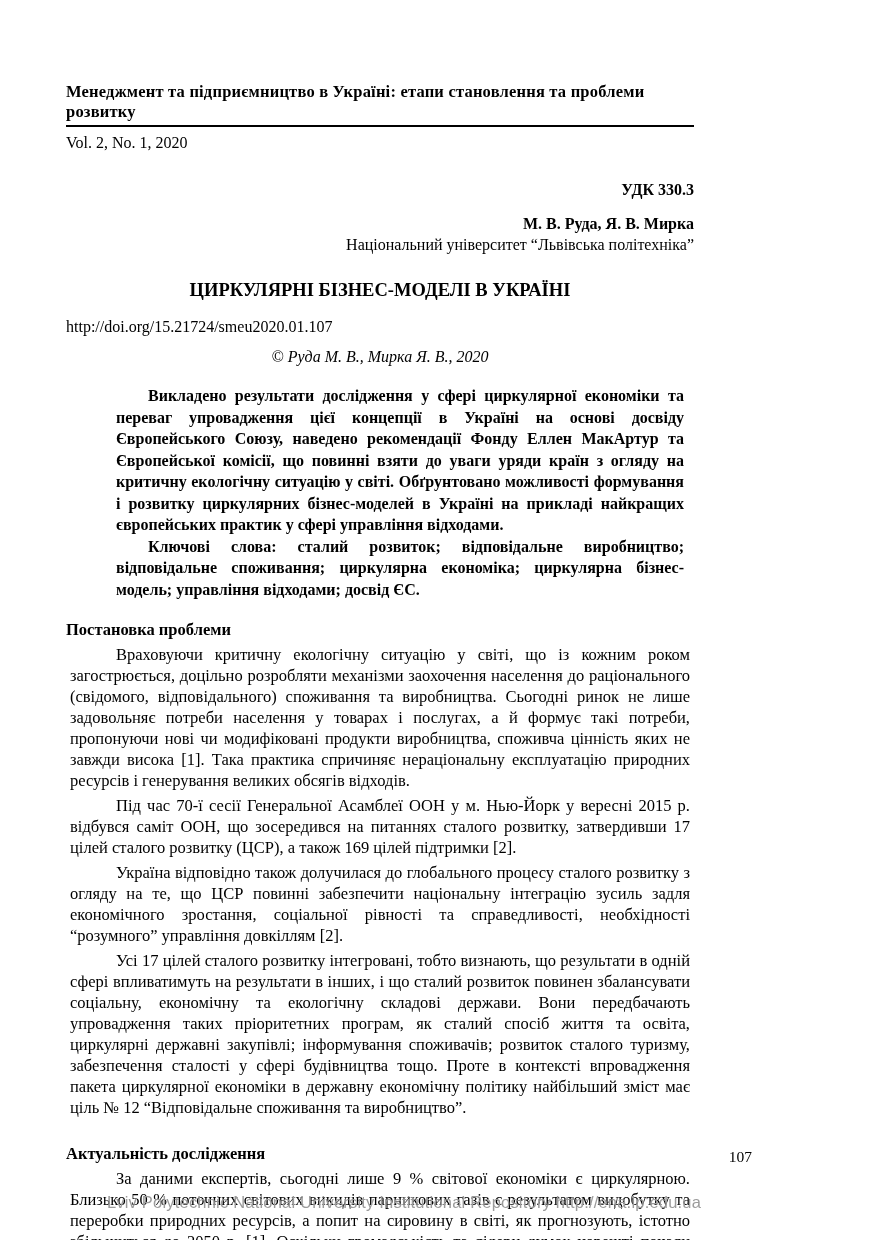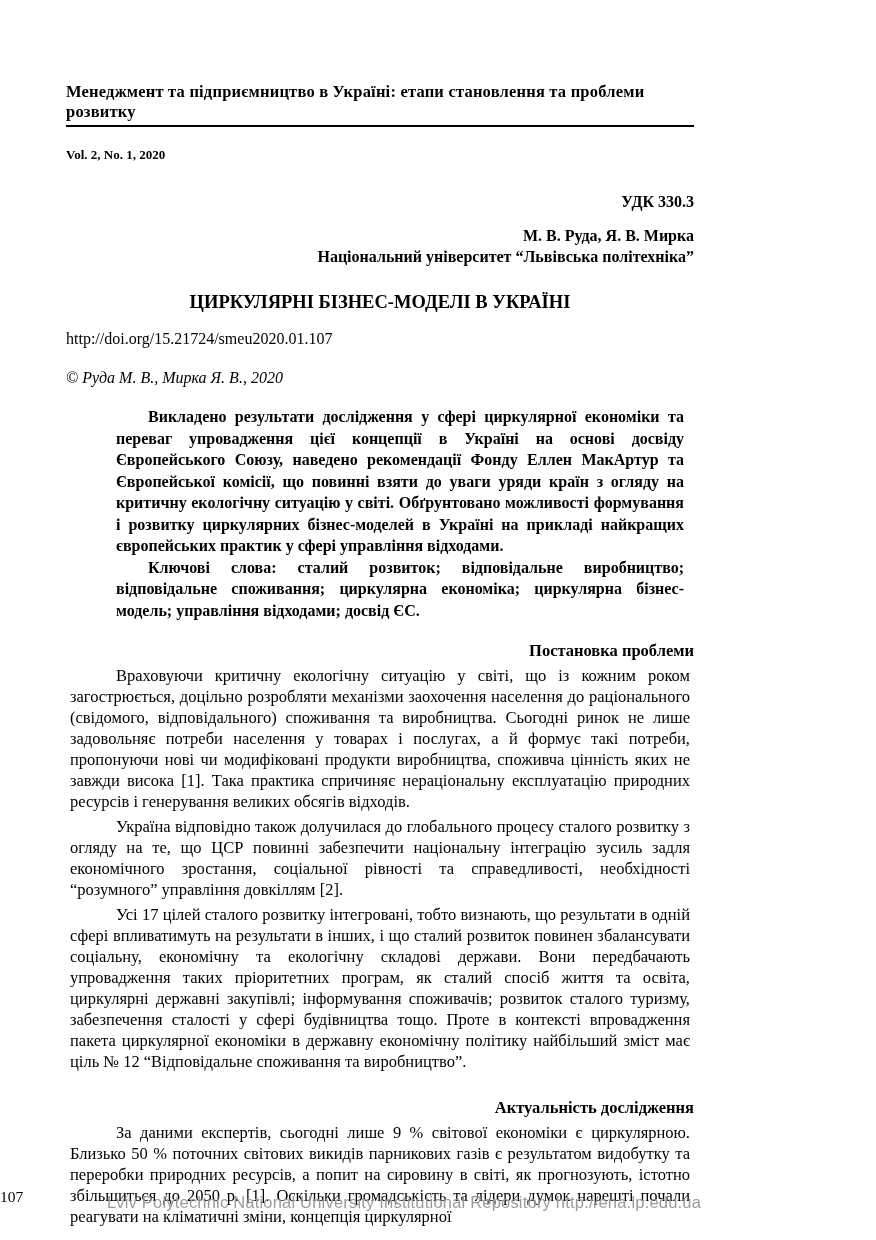--- a/index.html
+++ b/index.html
@@ -23,94 +23,93 @@
     border-bottom: 2.5px solid #000000;
     padding-bottom: 3px;
   }
   .journal-title {
     font-weight: bold;
     font-size: 16.5px;
     line-height: 20px;
     letter-spacing: 0.2px;
   }
   .vol-line {
-    font-weight: bold;
-    font-size: 13px;
+    font-weight: normal;
+    font-size: 16px;
     line-height: 21px;
-    margin-top: 17px;
+    margin-top: 5px;
   }
   .udc {
     margin-top: 26px;
     text-align: right;
     font-weight: bold;
     line-height: 21px;
   }
   .authors {
     margin-top: 13px;
     text-align: right;
     font-weight: bold;
     line-height: 21px;
   }
   .affiliation {
     text-align: right;
     line-height: 22px;
-    font-weight: bold;
   }
   .article-title {
     margin: 22px 0 0 0;
     text-align: center;
     font-weight: bold;
     font-size: 18.5px;
     line-height: 25px;
   }
   .doi {
     margin-top: 13px;
     line-height: 21px;
   }
   .copyright {
-    margin-top: 18px;
+    margin-top: 9px;
     font-style: italic;
     line-height: 21px;
+    text-align: center;
   }
   .abstract {
     margin: 18px 10px 0 50px;
     font-weight: bold;
     text-align: justify;
     text-indent: 32px;
     line-height: 21.5px;
   }
   .abstract.keywords {
     margin-top: 0;
   }
   .section-heading {
     margin: 19px 0 0 0;
-    text-align: right;
+    text-align: left;
     font-weight: bold;
     font-size: 16.5px;
     line-height: 21px;
   }
   .body-par {
     margin: 4px;
     text-align: justify;
     text-indent: 46px;
     font-size: 16.5px;
     line-height: 21px;
   }
   .section-heading.second {
     margin-top: 25px;
   }
   .page-number {
     position: absolute;
     top: 1148px;
     left: 0;
     width: 100%;
-    text-align: left;
+    text-align: right;
     font-size: 15.5px;
     color: #000000;
-    margin-top: 40px;
   }
   .repo-footer {
     position: absolute;
     top: 1193px;
     left: 0;
     width: 100%;
     text-align: center;
     font-family: "Liberation Sans", "DejaVu Sans", sans-serif;
     font-size: 16.5px;
     color: #9b9b9b;
@@ -140,20 +139,21 @@
   <div class="copyright">© Руда М. В., Мирка Я. В., 2020</div>
 
   <p class="abstract">Викладено результати дослідження у сфері циркулярної економіки та переваг упровадження цієї концепції в Україні на основі досвіду Європейського Союзу, наведено рекомендації Фонду Еллен МакАртур та Європейської комісії, що повинні взяти до уваги уряди країн з огляду на критичну екологічну ситуацію у світі. Обґрунтовано можливості формування і розвитку циркулярних бізнес-моделей в Україні на прикладі найкращих європейських практик у сфері управління відходами.</p>
 
   <p class="abstract keywords">Ключові слова: сталий розвиток; відповідальне виробництво; відповідальне споживання; циркулярна економіка; циркулярна бізнес-модель; управління відходами; досвід ЄС.</p>
 
   <h2 class="section-heading">Постановка проблеми</h2>
 
   <p class="body-par">Враховуючи критичну екологічну ситуацію у світі, що із кожним роком загострюється, доцільно розробляти механізми заохочення населення до раціонального (свідомого, відповідального) споживання та виробництва. Сьогодні ринок не лише задовольняє потреби населення у товарах і послугах, а й формує такі потреби, пропонуючи нові чи модифіковані продукти виробництва, споживча цінність яких не завжди висока [1]. Така практика спричиняє нераціональну експлуатацію природних ресурсів і генерування великих обсягів відходів.</p>
 
+  <p class="body-par">Під час 70-ї сесії Генеральної Асамблеї ООН у м. Нью-Йорк у вересні 2015 р. відбувся саміт ООН, що зосередився на питаннях сталого розвитку, затвердивши 17 цілей сталого розвитку (ЦСР), а також 169 цілей підтримки [2].</p>
 
   <p class="body-par">Україна відповідно також долучилася до глобального процесу сталого розвитку з огляду на те, що ЦСР повинні забезпечити національну інтеграцію зусиль задля економічного зростання, соціальної рівності та справедливості, необхідності “розумного” управління довкіллям [2].</p>
 
   <p class="body-par">Усі 17 цілей сталого розвитку інтегровані, тобто визнають, що результати в одній сфері впливатимуть на результати в інших, і що сталий розвиток повинен збалансувати соціальну, економічну та екологічну складові держави. Вони передбачають упровадження таких пріоритетних програм, як сталий спосіб життя та освіта, циркулярні державні закупівлі; інформування споживачів; розвиток сталого туризму, забезпечення сталості у сфері будівництва тощо. Проте в контексті впровадження пакета циркулярної економіки в державну економічну політику найбільший зміст має ціль № 12 “Відповідальне споживання та виробництво”.</p>
 
   <h2 class="section-heading second">Актуальність дослідження</h2>
 
   <p class="body-par">За даними експертів, сьогодні лише 9 % світової економіки є циркулярною. Близько 50 % поточних світових викидів парникових газів є результатом видобутку та переробки природних ресурсів, а попит на сировину в світі, як прогнозують, істотно збільшиться до 2050 р. [1]. Оскільки громадськість та лідери думок нарешті почали реагувати на кліматичні зміни, концепція циркулярної</p>
 
   <div class="page-number">107</div>

